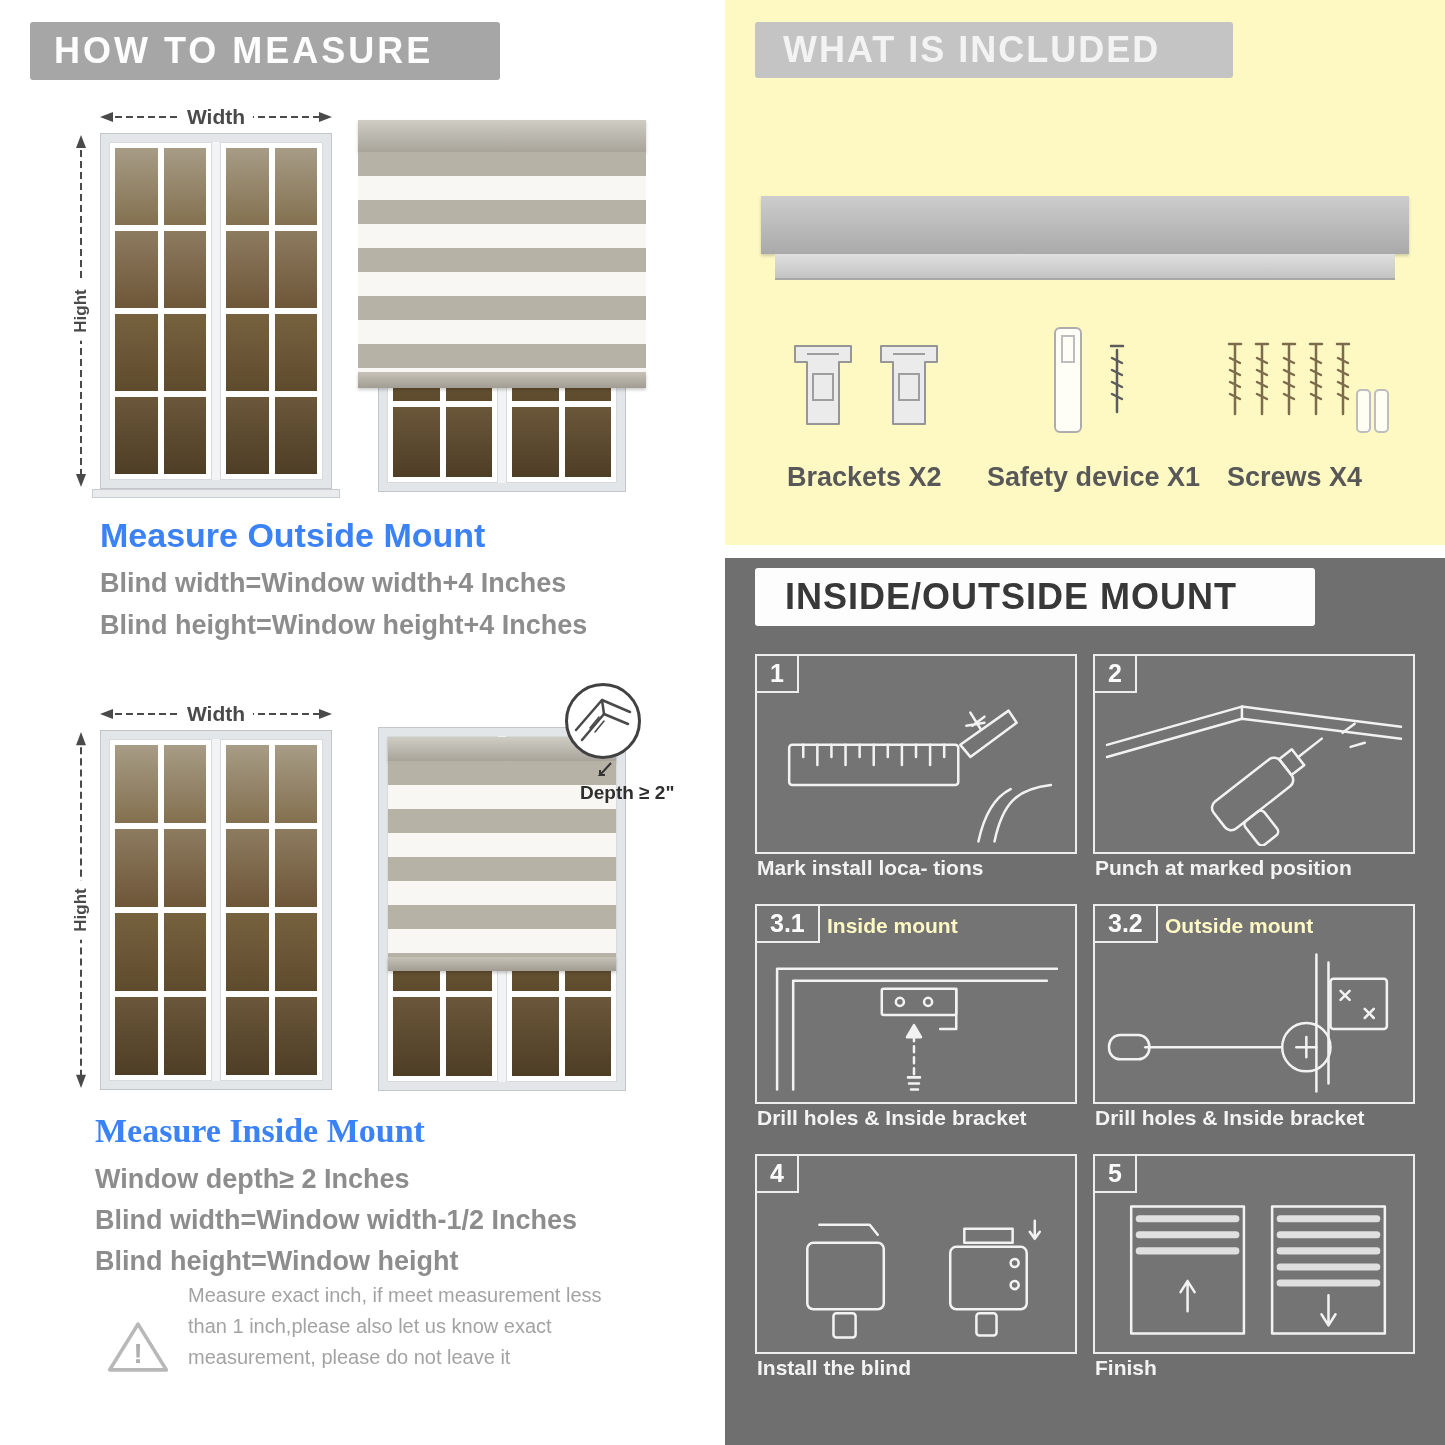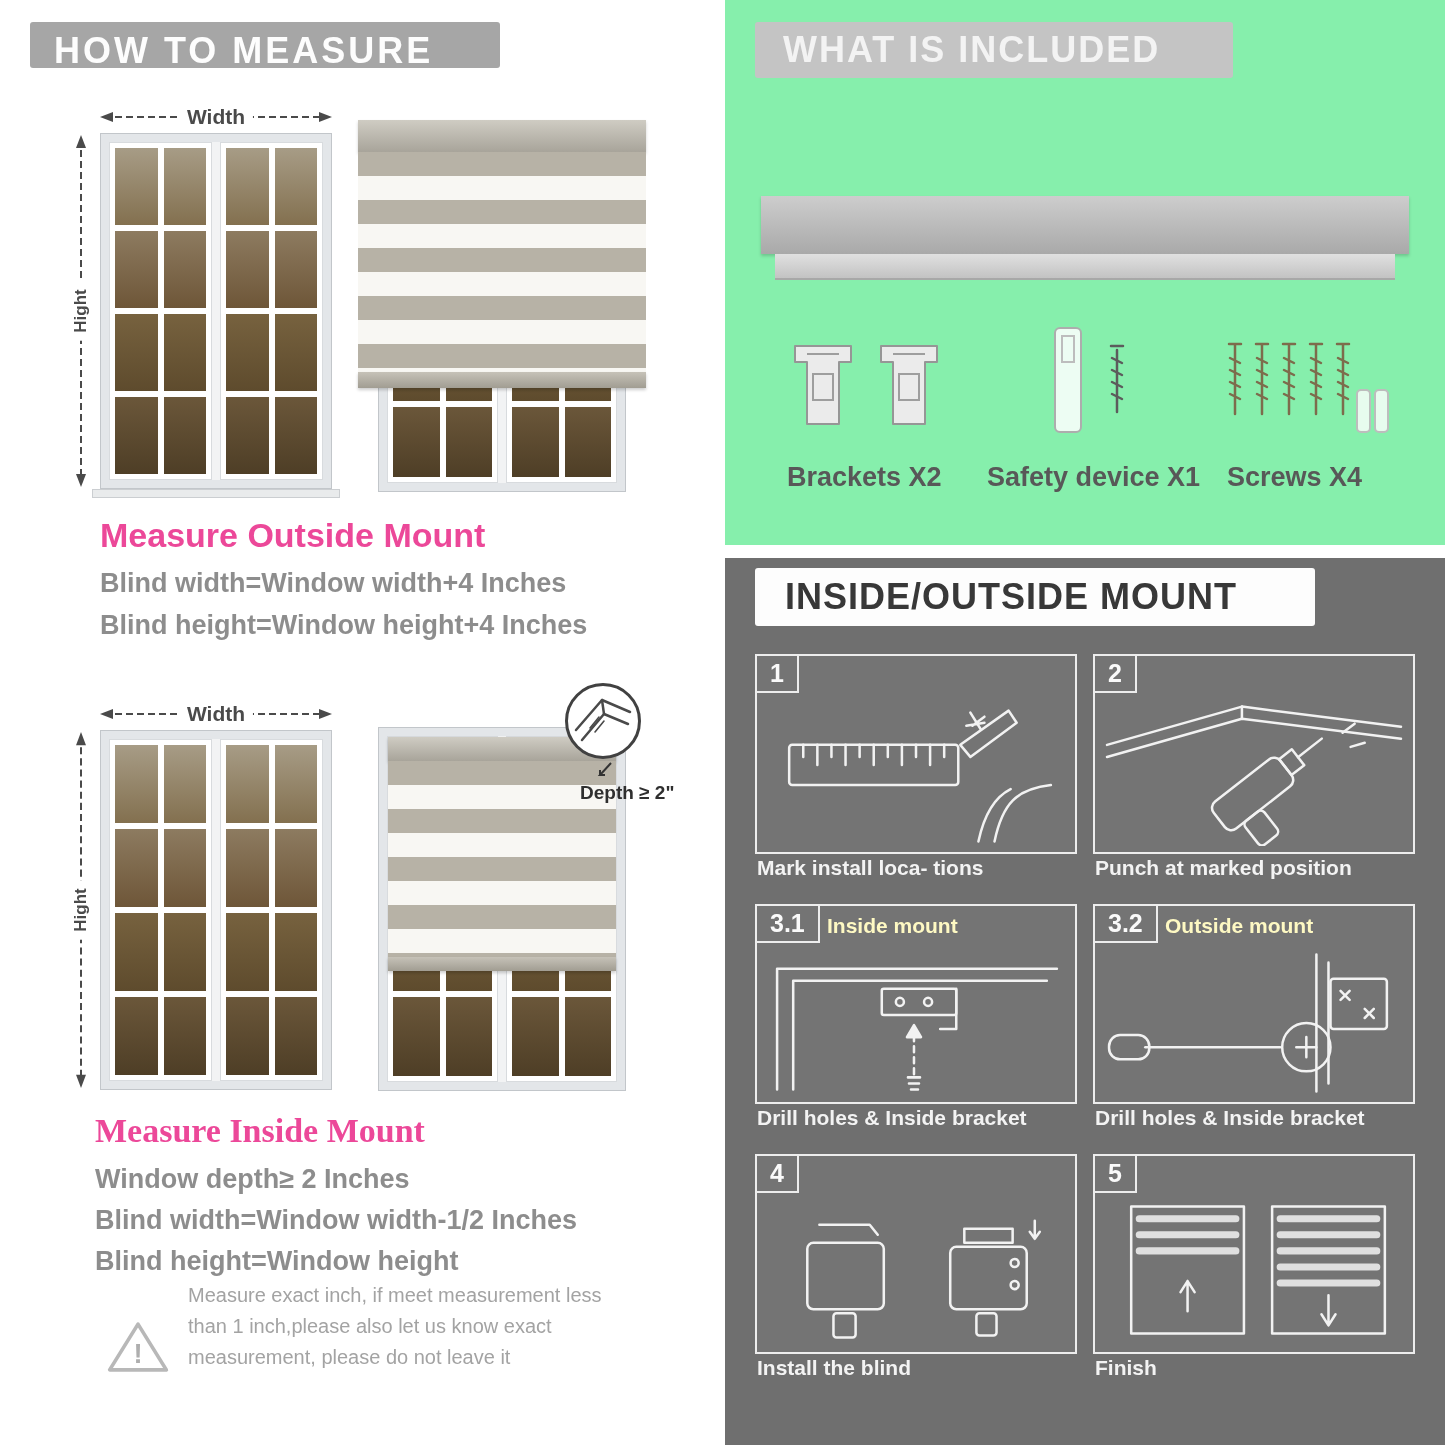--- a/index.html
+++ b/index.html
@@ -9,21 +9,21 @@
 
   
   .banner-gray{background:#a6a6a6;color:#fdfdfd;font-size:36px;font-weight:700;
                letter-spacing:3px;line-height:58px;padding-left:24px;border-radius:3px;}
   .banner-light{background:#c4c4c4;color:#f3f3f3;font-size:36px;font-weight:700;
                 letter-spacing:2px;line-height:56px;padding-left:28px;border-radius:3px;}
   .banner-white{background:#fdfdfd;color:#383838;font-size:36px;font-weight:700;
                 letter-spacing:1px;line-height:58px;padding-left:30px;border-radius:3px;}
 
   
-  .h-title{font-size:34px;font-weight:700;color:#ec4899;text-align:center;}
+  .h-title{font-size:34px;font-weight:700;color:#3b82f6;text-align:center;}
   .h-line{font-size:27px;font-weight:700;color:#8d8d8d;}
   .warning-text{font-size:20px;color:#a3a3a3;line-height:1.55;}
 
   
   .window{background:#e3e6e9;border:1px solid #c2c6ca;padding:8px;}
   .win-inner{display:flex;gap:8px;height:100%;background:#f2f3f4;}
   .sash{flex:1;background:#fff;border:1px solid #d8dbde;padding:5px;box-sizing:border-box;}
   .panes{display:grid;grid-template-columns:1fr 1fr;grid-auto-rows:1fr;gap:6px;height:100%;background:#fff;}
   .pane{min-height:0;}
   .pane.r0{background:linear-gradient(180deg,#a79c86,#83704f);}
@@ -43,41 +43,41 @@
   .varrow{position:absolute;width:22px;}
   .harrow svg,.varrow svg{display:block;width:100%;height:100%;}
   .arrow-label{position:absolute;left:50%;top:50%;transform:translate(-50%,-50%);
                background:#fff;padding:0 8px;font-size:21px;font-weight:700;color:#4a4a4a;white-space:nowrap;}
   .arrow-label.v{transform:translate(-50%,-50%) rotate(-90deg);font-size:17px;}
 
   .depth-circle{border:3px solid #414141;border-radius:50%;background:#ffffff;overflow:hidden;}
   .depth-label{font-size:19px;font-weight:700;color:#2f2f2f;white-space:nowrap;}
 
   
-  .rt-panel{background:#86efac;}
+  .rt-panel{background:#fef9c3;}
   .blind-name{font-size:30px;font-weight:700;color:#4d4d4d;text-align:center;}
   .item-label{font-size:27px;font-weight:700;color:#585858;white-space:nowrap;}
 
   
   .rb-panel{background:#6f6f6f;}
   .step-box{position:absolute;width:318px;height:196px;border:2px solid #ededed;background:#747474;}
   .step-num{position:absolute;left:0;top:0;padding:3px 13px;color:#fafafa;font-size:25px;font-weight:700;
             border-right:2px solid #ededed;border-bottom:2px solid #ededed;}
   .step-title{position:absolute;left:70px;top:8px;color:#fef9c3;font-size:21px;font-weight:700;white-space:nowrap;}
   .step-caption{position:absolute;color:#f3f3f3;font-size:21px;font-weight:700;white-space:nowrap;}
   .step-art{position:absolute;left:6px;right:6px;top:36px;bottom:6px;width:calc(100% - 12px);height:calc(100% - 42px);}
 </style>
 </head>
 <body>
 
 <div class="canvas">
 
   <div class="abs" style="left:0;top:0;width:710px;height:1445px;background:#fff;">
 
-    <div class="abs banner-gray" style="left:30px;top:22px;width:470px;height:46px;">
+    <div class="abs banner-gray" style="left:30px;top:22px;width:470px;height:58px;">
       <span>HOW TO MEASURE</span>
     </div>
 
     <div class="harrow" style="left:98px;top:106px;width:236px;">
       <svg viewBox="0 0 236 22" preserveAspectRatio="none">
         <path d="M6,11 H230" stroke="#4a4a4a" stroke-width="2" stroke-dasharray="7 4" fill="none"></path>
         <path d="M2,11 l13,-5 v10 z" fill="#4a4a4a"></path>
         <path d="M234,11 l-13,-5 v10 z" fill="#4a4a4a"></path>
       </svg>
       <span class="arrow-label">Width</span>

